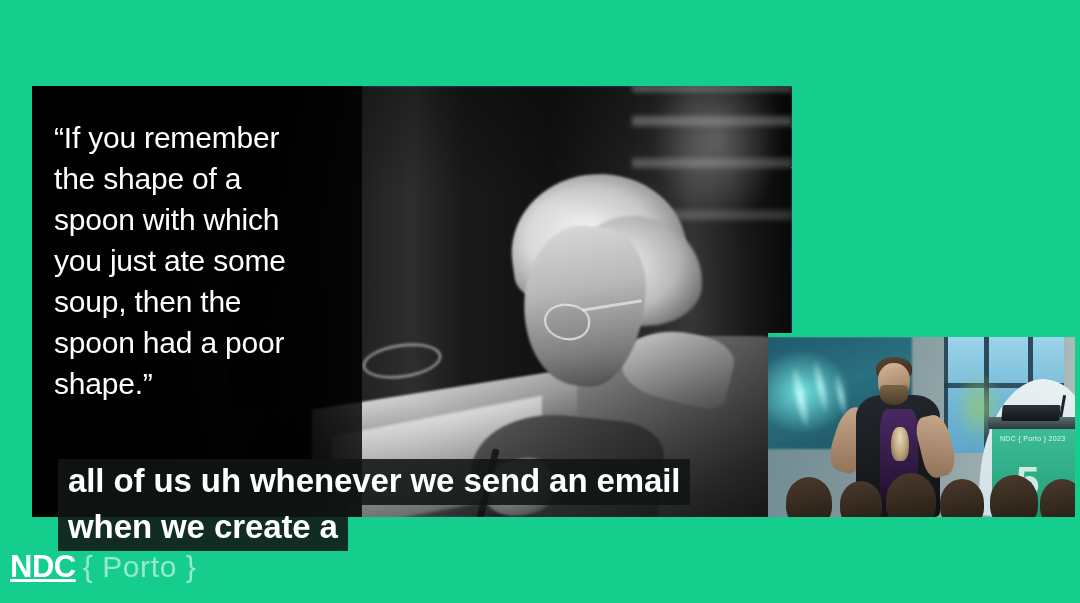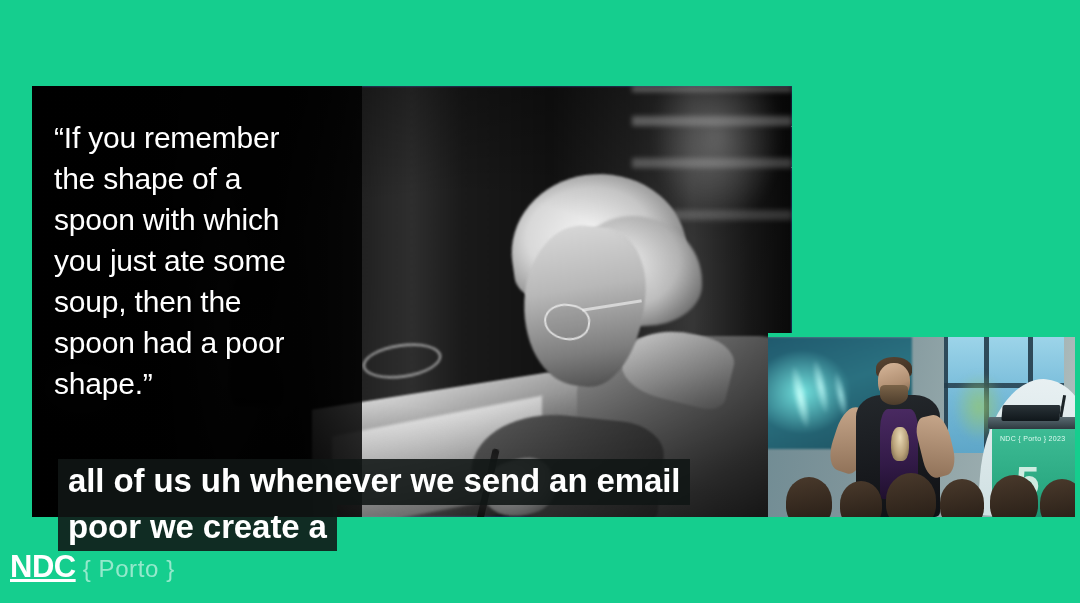--- a/index.html
+++ b/index.html
@@ -377,21 +377,21 @@
   }
   .ndc-mark {
     color:#ffffff;
     font-size:31px;
     font-weight:700;
     letter-spacing:-.5px;
     text-decoration:underline;
   }
   .ndc-city {
     color:rgba(255,255,255,.55);
-    font-size:24px;
+    font-size:30px;
     font-weight:400;
     letter-spacing:.6px;
   }
 </style>
 </head>
 <body>
 
 <div id="stage">
 
   <div id="slide-photo">
@@ -461,21 +461,21 @@
       <div class="head" style="left:222px; width:48px; height:52px;"></div>
       <div class="head" style="left:272px; width:44px; height:48px;"></div>
     </div>
 
     <div class="vid-green-border-t"></div>
     <div class="vid-green-border-r"></div>
   </div>
 
   <div id="caption">
     <span class="cap-line">all of us uh whenever we send an email</span>
-    <span class="cap-line">poor we create a</span>
+    <span class="cap-line">when we create a</span>
   </div>
 
   <div id="ndc-logo">
     <span class="ndc-mark">NDC</span>
     <span class="ndc-city">{ Porto }</span>
   </div>
 
 </div>
 
 </body></html>

